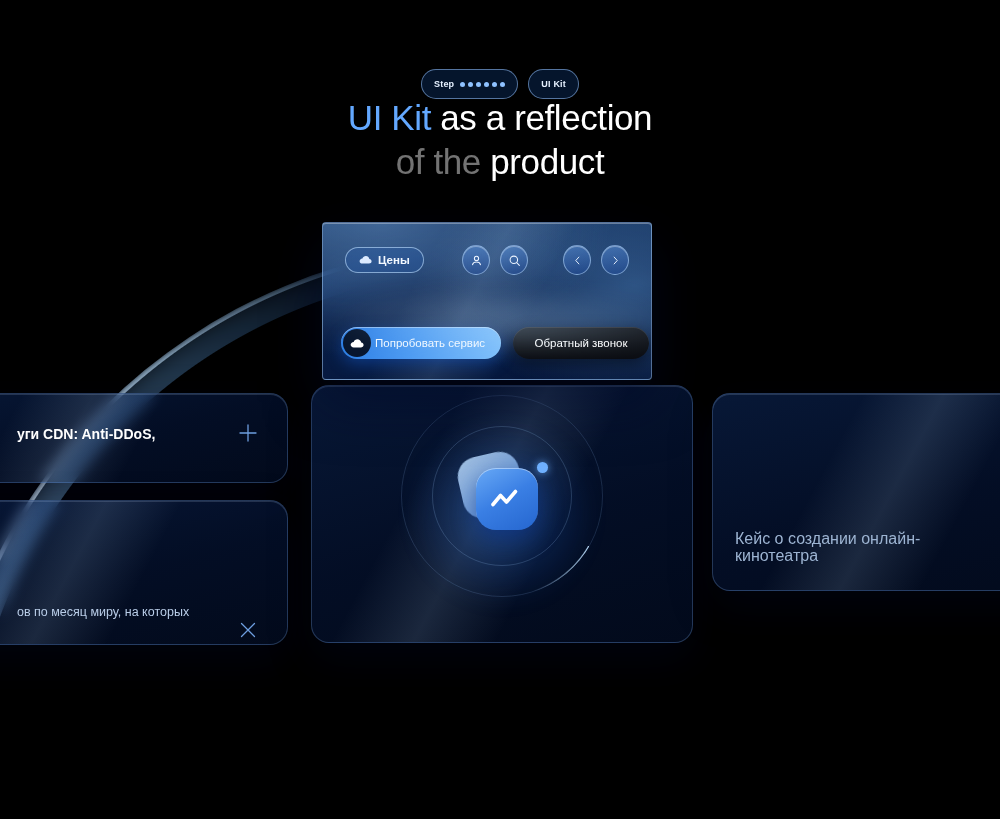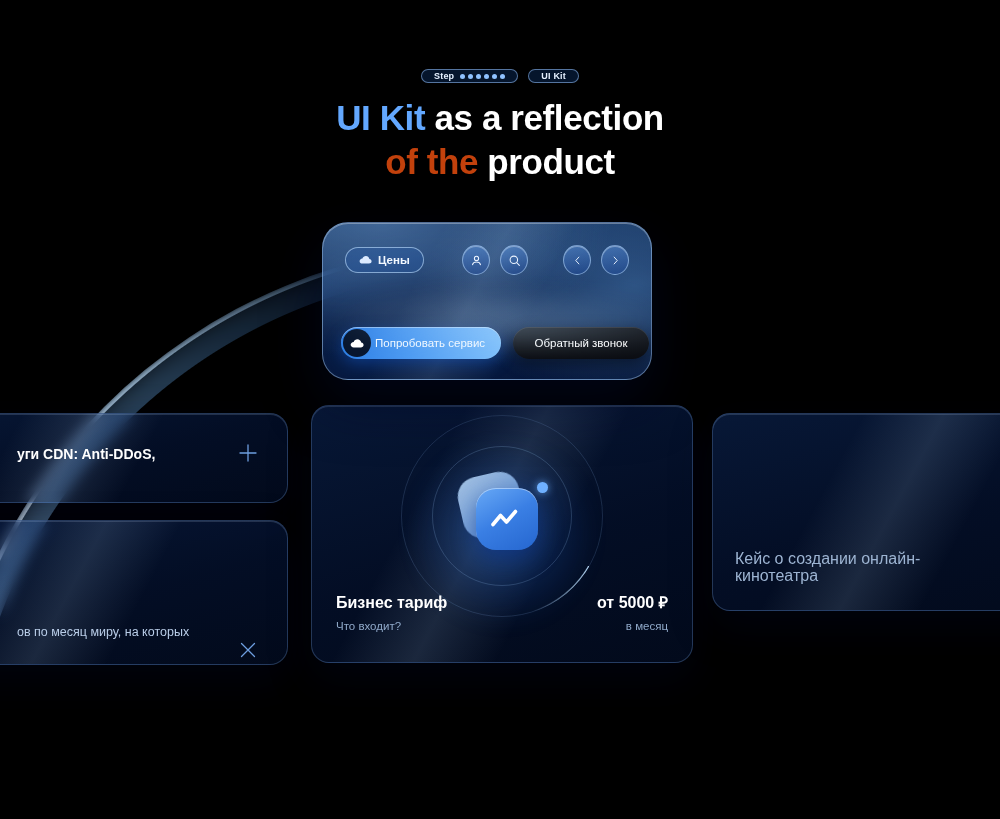--- a/index.html
+++ b/index.html
@@ -115,21 +115,21 @@
 
   
   .badges {
     position: absolute;
     left: 0; right: 0; top: 69px;
     display: flex; justify-content: center; align-items: center;
     gap: 10px;
     z-index: 20;
   }
   .badge {
-    height: 14px;
+    height: 30px;
     display: flex; align-items: center; gap: 6px;
     padding: 0 12px;
     border: 1px solid rgba(150,195,255,.55);
     border-radius: 999px;
     color: #e6f1ff;
     font-size: 9px;
     font-weight: 700;
     letter-spacing: .2px;
     background: rgba(25,95,200,.22);
   }
@@ -139,36 +139,36 @@
     background: #8fc2ff;
     display: block;
   }
 
   
   .headline {
     position: absolute;
     left: 0; right: 0; top: 100px;
     text-align: center;
     font-size: 35px;
-    font-weight: 700;
+    font-weight: 400;
     line-height: 1.0;
     letter-spacing: -0.4px;
     z-index: 20;
   }
   .headline .line { display: block; margin-bottom: 9px; }
   .h-accent  { color: #63a8ff; }
-  .h-mid     { color: #c2410c; }
+  .h-mid     { color: #737373; }
   .h-white   { color: #ffffff; }
 
   
   .hero-card {
     position: absolute;
     left: 322px; top: 222px;
     width: 330px; height: 158px;
-    border-radius: 26px;
+    border-radius: 4px;
     z-index: 22;
     overflow: hidden;
     border: 1px solid rgba(175,212,255,.45);
     background:
       radial-gradient(120% 150% at 18% 0%, rgba(150,200,255,.30) 0%, rgba(150,200,255,0) 58%),
       radial-gradient(100% 120% at 95% 40%, rgba(120,190,255,.34) 0%, rgba(120,190,255,0) 60%),
       linear-gradient(170deg, rgba(60,130,225,.48) 0%, rgba(20,70,165,.42) 50%, rgba(10,45,120,.48) 100%);
     backdrop-filter: blur(14px);
     box-shadow:
       0 22px 54px rgba(0,10,40,.55),
@@ -241,21 +241,21 @@
     border-radius: 999px;
     display: flex; align-items: center; justify-content: center;
     color: #ffffff;
     font-size: 11.5px; font-weight: 400;
     background: linear-gradient(180deg, #1b1f26 0%, #0b0d12 100%);
     box-shadow: 0 5px 16px rgba(0,0,0,.46), inset 0 1px 0 rgba(255,255,255,.10);
     border: none;
   }
 
   
-  .cards { position: absolute; left: 0; top: 405px; width: 1000px; height: 260px; z-index: 18; text-decoration: underline; }
+  .cards { position: absolute; left: 0; top: 385px; width: 1000px; height: 260px; z-index: 18; text-decoration: underline; }
 
   .glass {
     position: absolute;
     border-radius: 18px;
     border: 1px solid rgba(130,180,250,.26);
     background: linear-gradient(165deg, rgba(22,70,160,.34) 0%, rgba(8,34,92,.40) 55%, rgba(5,22,60,.46) 100%);
     backdrop-filter: blur(7px);
     box-shadow: 0 16px 40px rgba(0,8,32,.42), inset 0 1px 0 rgba(200,225,255,.16);
     overflow: hidden;
   }
@@ -493,30 +493,20 @@
         <div class="app-icon">
           <div class="app-back"></div>
           <div class="app-front">
             <svg width="34" height="20" viewBox="0 0 34 20" fill="none" stroke="#ffffff" stroke-width="3.6" stroke-linecap="round" stroke-linejoin="round">
               <path d="M3 15.5l7.5-9 6 6.5 9-10.5"></path>
             </svg>
           </div>
           <div class="app-dot"></div>
         </div>
 
-        <div class="price-foot">
-          <div class="pf-row">
-            <span class="pf-title">Бизнес тариф</span>
-            <span class="pf-amount">от 5000 ₽</span>
-          </div>
-          <div class="pf-row second">
-            <span class="pf-sub">Что входит?</span>
-            <span class="pf-sub">в месяц</span>
-          </div>
-        </div>
       </div>
 
       <div class="glass case-card">
         <div class="sheen"></div>
         <div class="case-sub">Кейс о создании онлайн-кинотеатра</div>
 
       </div>
 
     </div>
   </div>

